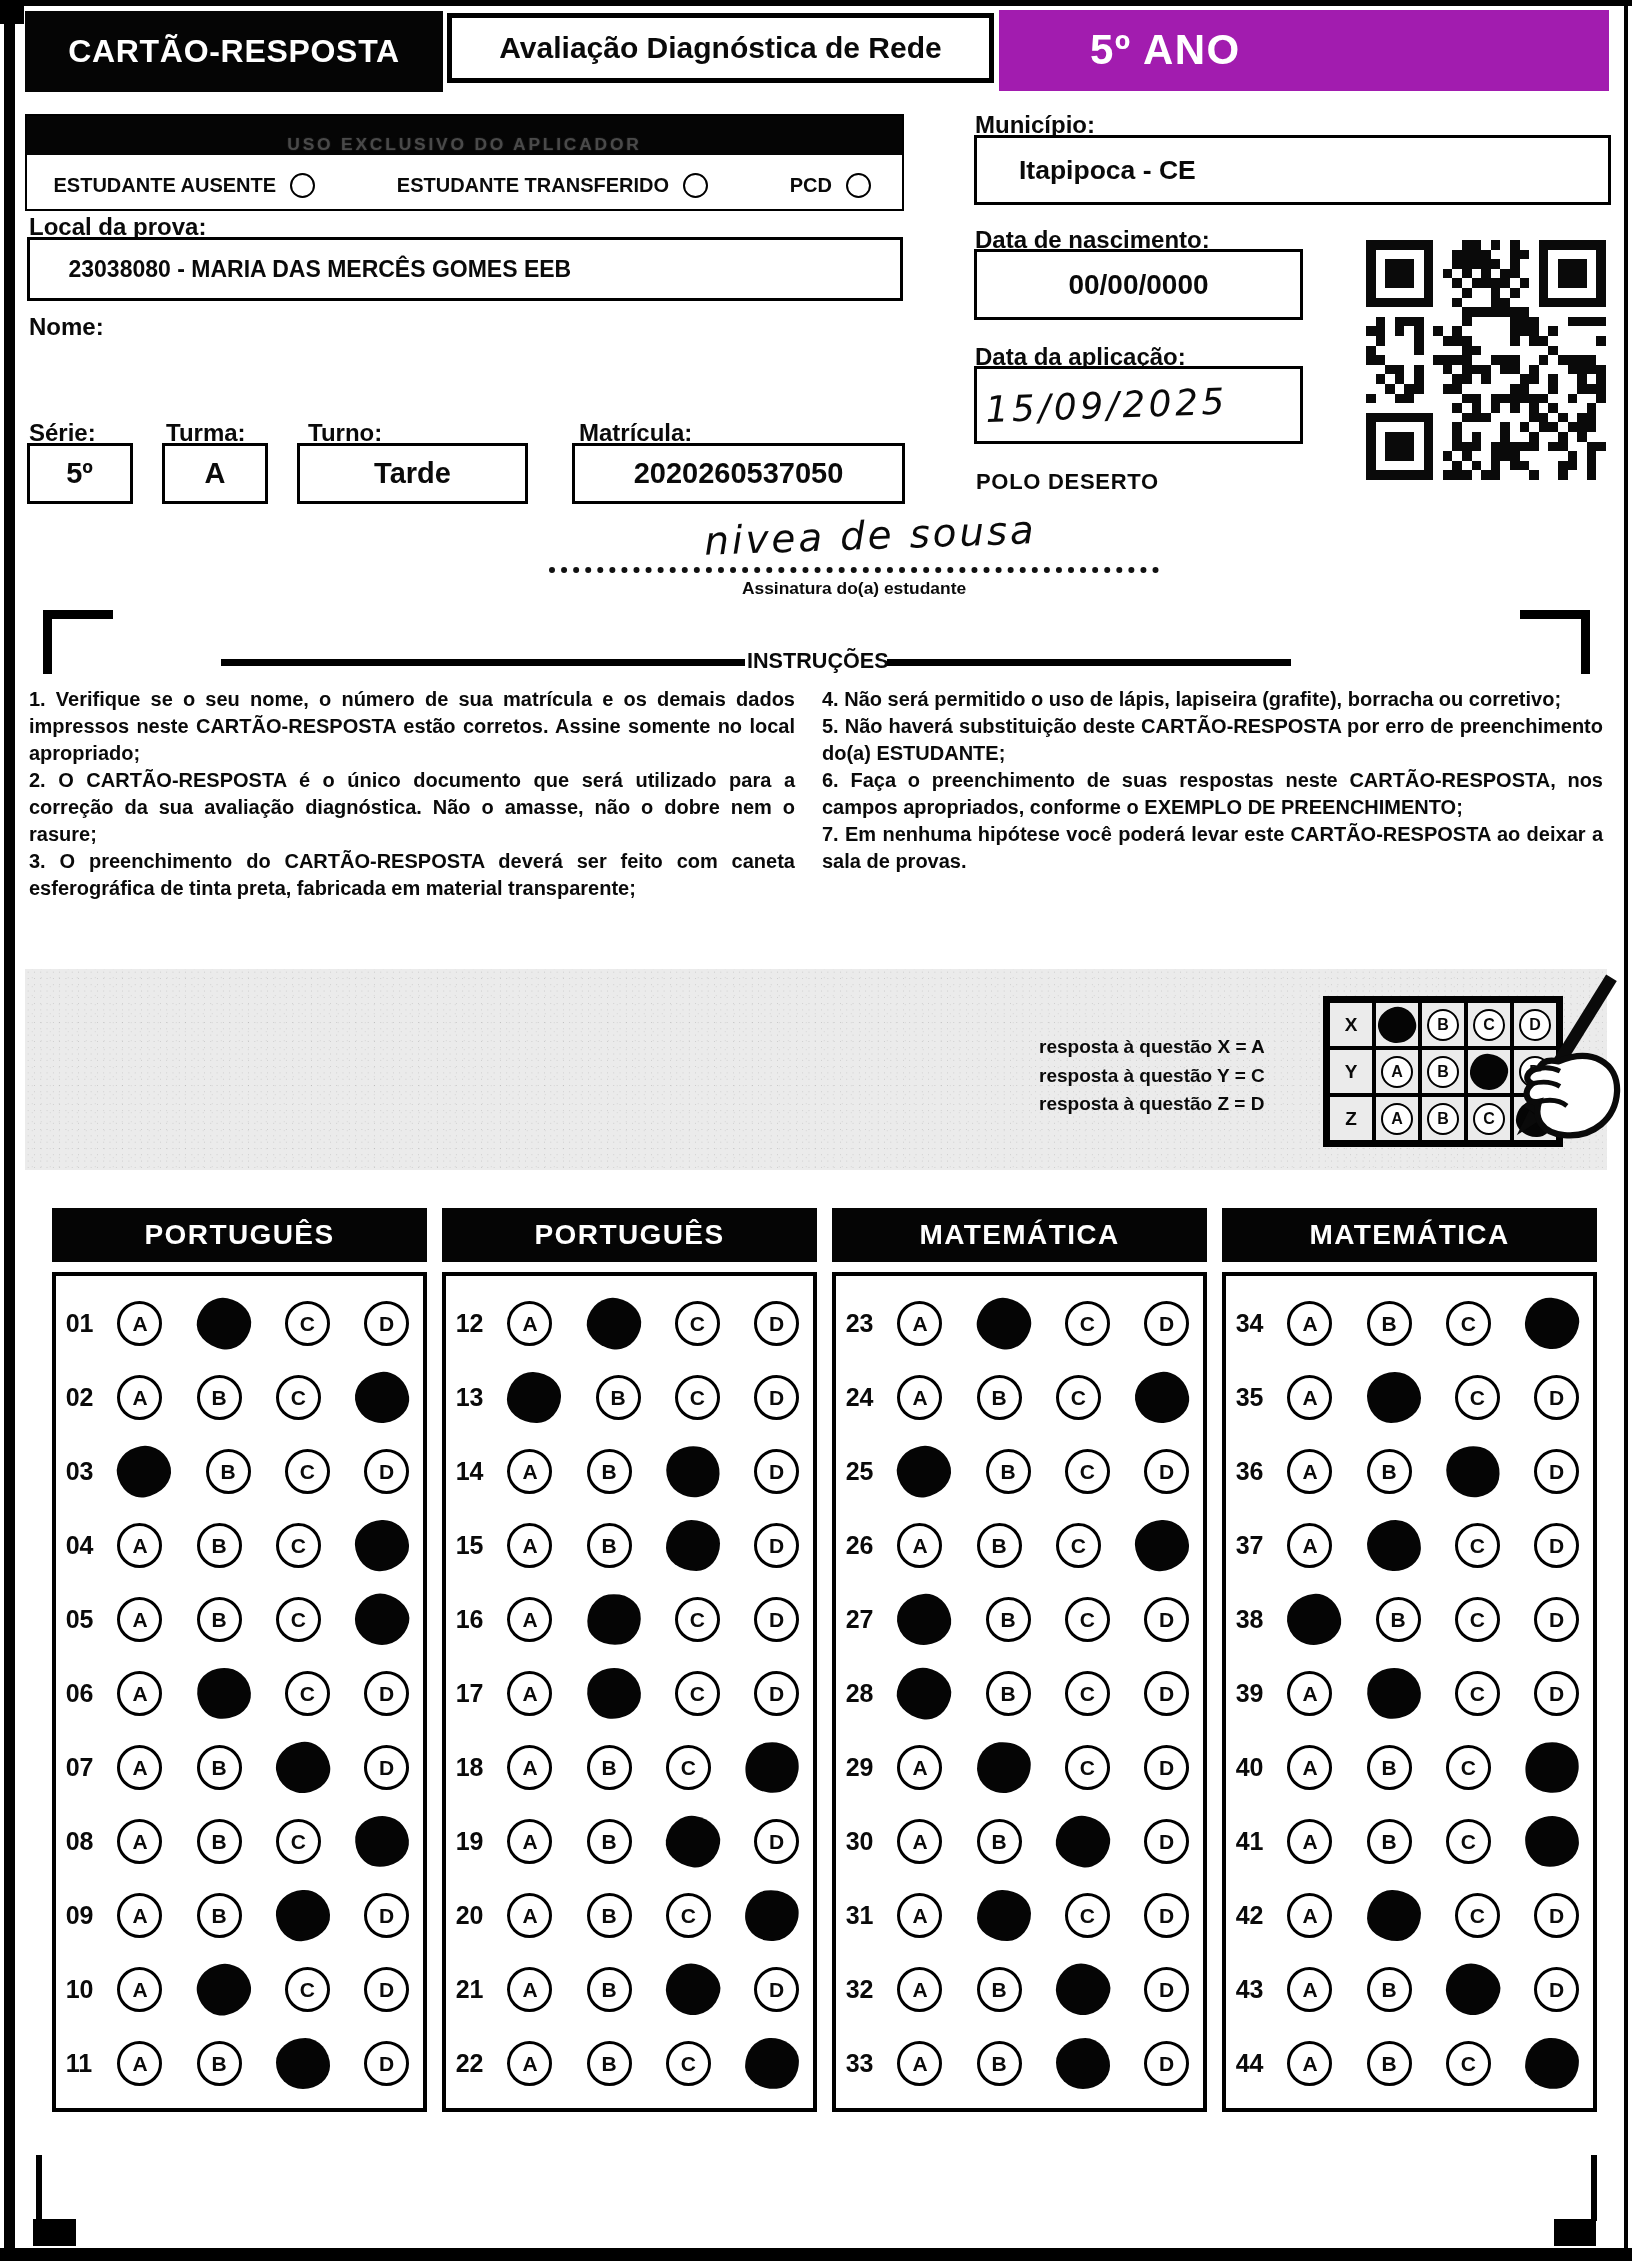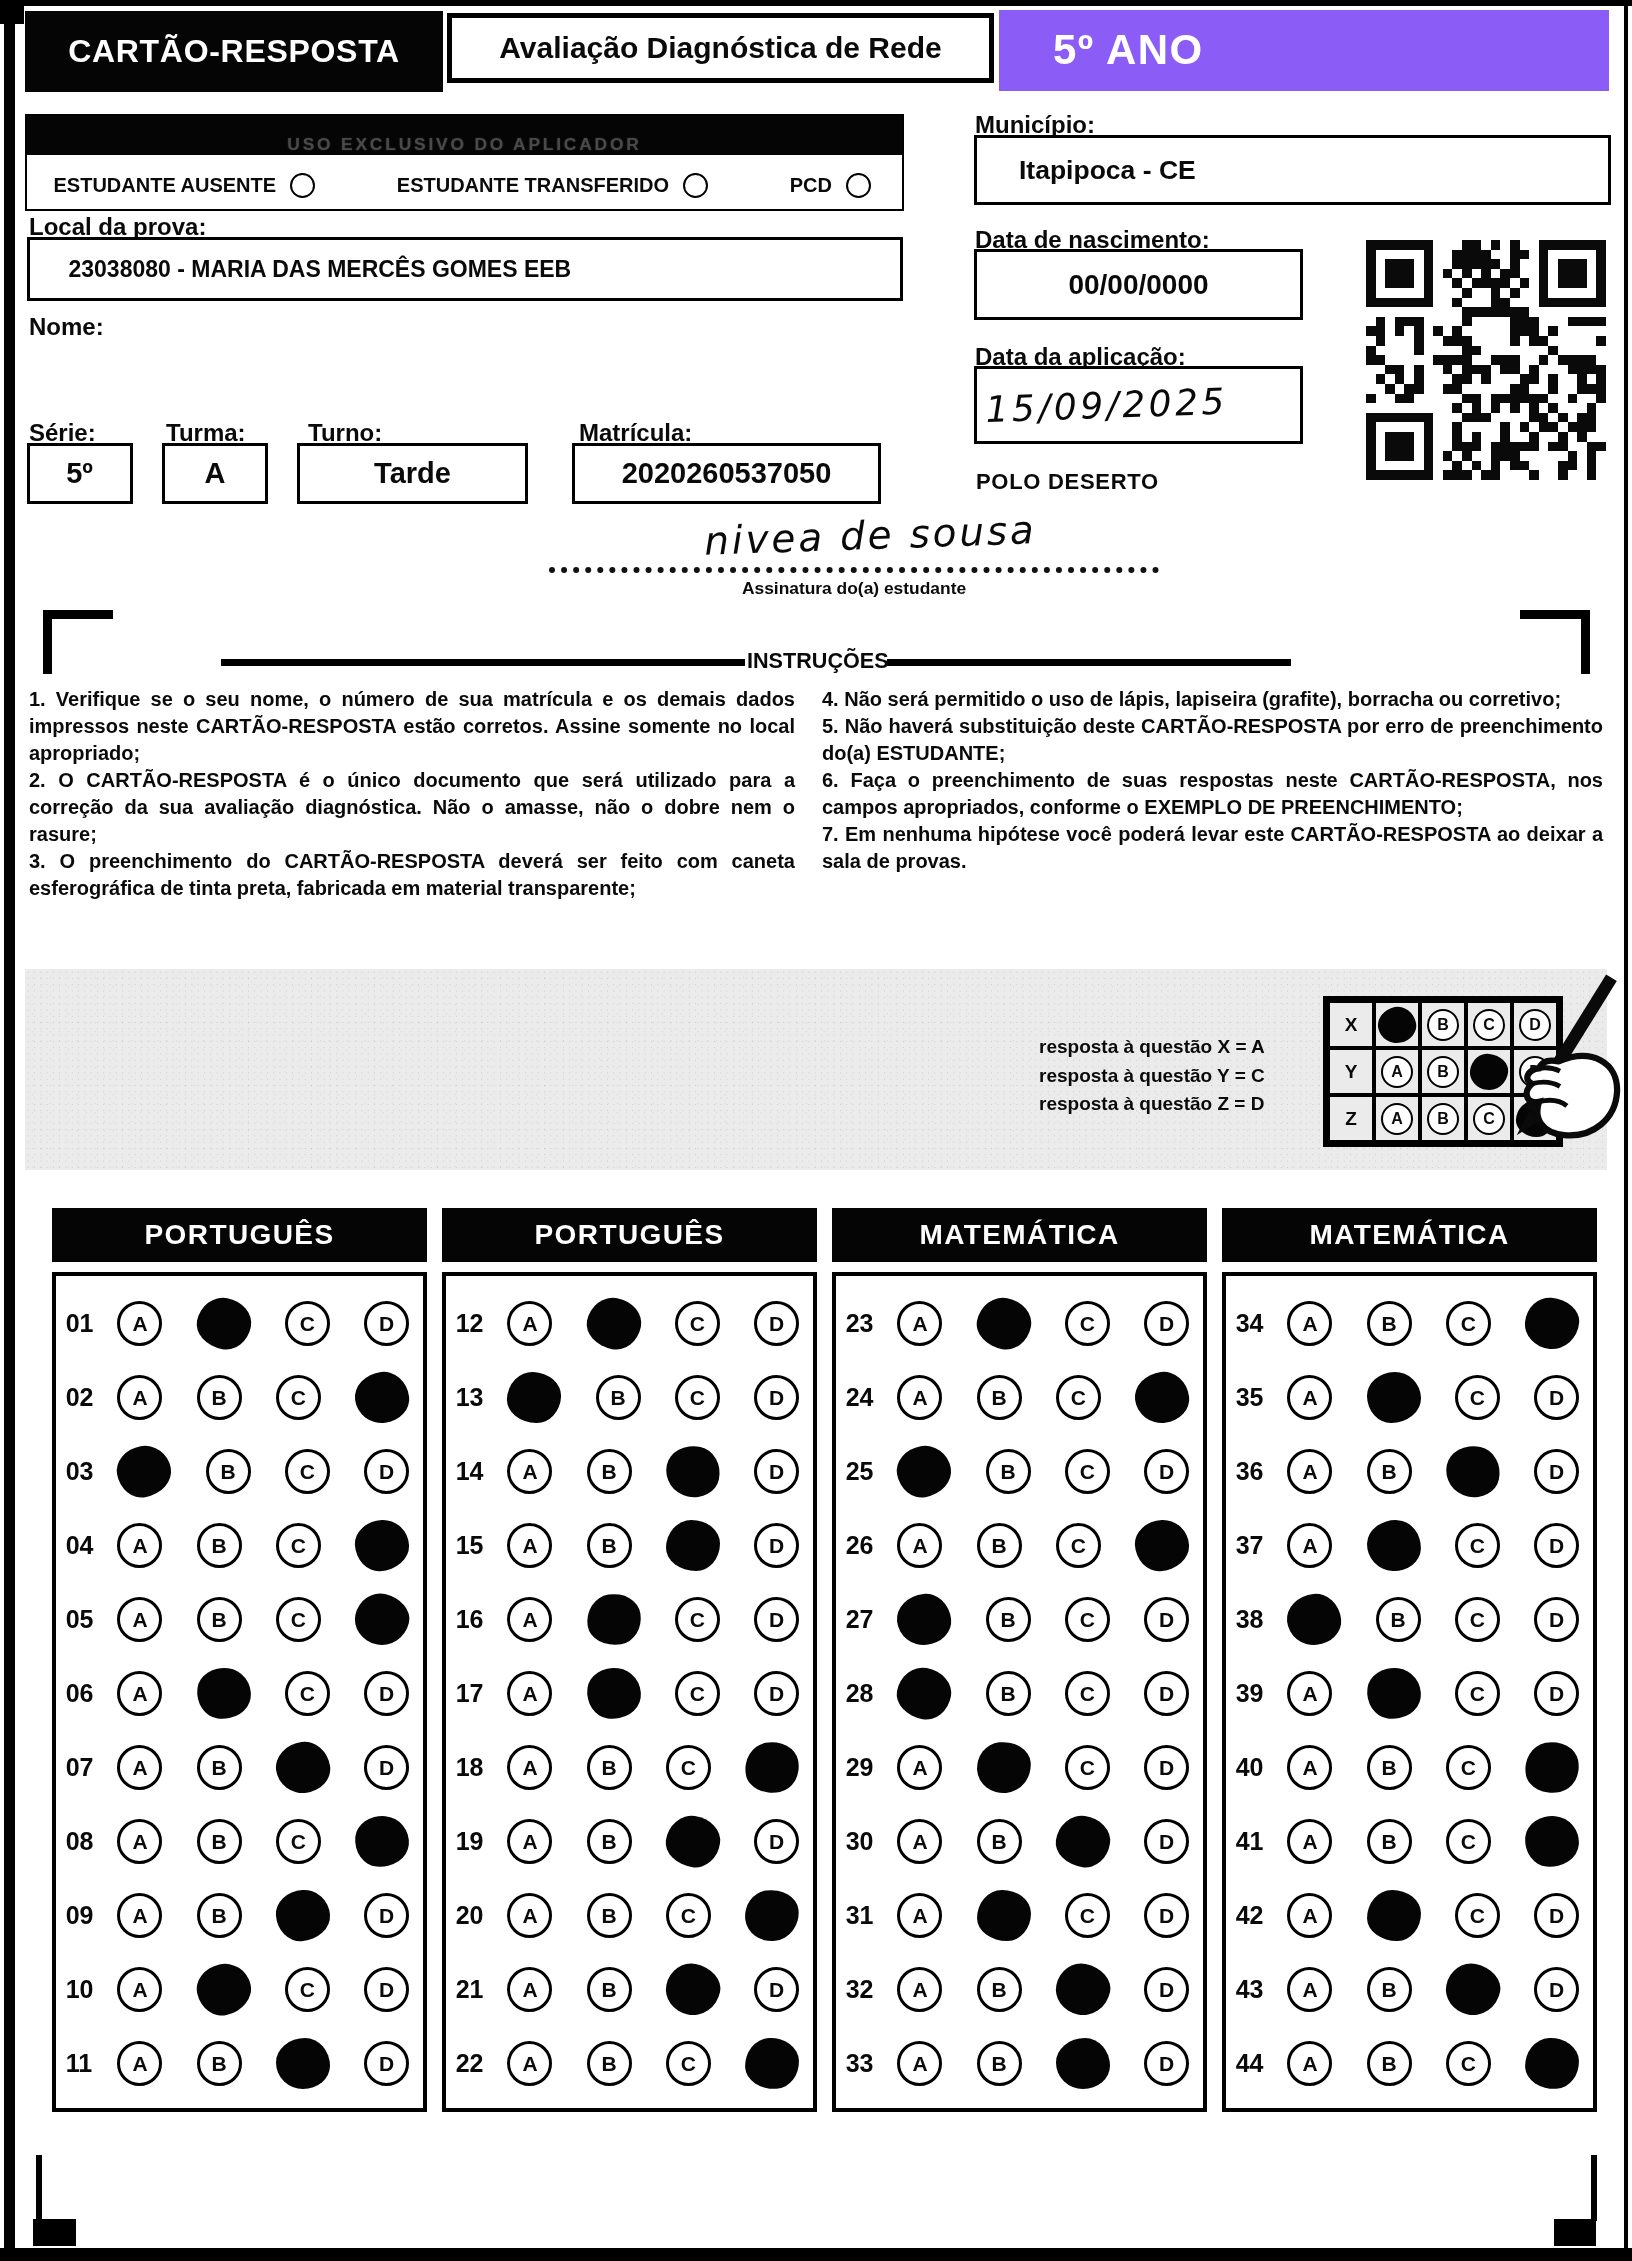--- a/index.html
+++ b/index.html
@@ -10,22 +10,22 @@
   .frame-left{left:4.2px;top:0;width:11px;height:2261px;background:#000;}
   .frame-top{left:0;top:0;width:1632px;height:5.6px;background:#000;}
   .frame-corner{left:0;top:0;width:24px;height:24px;background:#000;}
   .frame-right{left:1624px;top:5.6px;width:4.2px;height:2256px;background:#000;}
   .frame-bottom{left:0;top:2248px;width:1632px;height:13.2px;background:#000;}
   
   .title-box{left:25px;top:11px;width:418px;height:81px;background:#050505;color:#fff;
     display:flex;align-items:center;justify-content:center;font-size:32px;font-weight:bold;letter-spacing:0.7px;}
   .subtitle-box{left:447px;top:12.5px;width:547px;height:70px;border:5.6px solid #000;background:#fff;
     box-sizing:border-box;display:flex;align-items:center;justify-content:center;font-size:30px;font-weight:bold;}
-  .grade-box{left:999px;top:9.7px;width:610px;height:81px;background:#8b5cf6;color:#fff;
-    display:flex;align-items:center;font-size:42px;font-weight:bold;padding-left:54px;box-sizing:border-box;letter-spacing:1.4px;}
+  .grade-box{left:999px;top:9.7px;width:610px;height:81px;background:#a21caf;color:#fff;
+    display:flex;align-items:center;font-size:42px;font-weight:bold;padding-left:91px;box-sizing:border-box;letter-spacing:1.4px;}
   
   .applicator{left:25px;top:114px;width:879px;height:97px;border:2.8px solid #000;box-sizing:border-box;}
   .applicator-bar{height:39px;background:#050505;display:flex;align-items:flex-end;justify-content:center;}
   .applicator-bar span{color:#4a4a4a;font-size:17.4px;font-weight:bold;letter-spacing:2.8px;text-shadow:0 0 2.1px #2a2a2a;}
   .applicator-row{height:60px;display:flex;align-items:center;justify-content:space-between;padding:0 31px 0 26.5px;}
   .app-opt{display:flex;align-items:center;gap:14px;font-size:20px;font-weight:600;}
   .app-circle{width:25px;height:25px;border:2.8px solid #000;border-radius:50%;background:#fff;box-sizing:border-box;}
   
   .lbl{font-size:24px;font-weight:bold;}
   .vbox{border:3.5px solid #000;background:#fff;box-sizing:border-box;display:flex;align-items:center;font-weight:bold;}
@@ -126,21 +126,21 @@
 
   <div class="abs lbl" style="left:29px;top:313px;">Nome:</div>
 
   <div class="abs lbl" style="left:29px;top:419px;">Série:</div>
   <div class="abs lbl" style="left:166px;top:419px;">Turma:</div>
   <div class="abs lbl" style="left:308px;top:419px;">Turno:</div>
   <div class="abs lbl" style="left:579px;top:419px;">Matrícula:</div>
   <div class="abs vbox small-box" style="left:26.5px;top:443px;width:106px;height:61px;">5º</div>
   <div class="abs vbox small-box" style="left:162px;top:443px;width:106px;height:61px;">A</div>
   <div class="abs vbox small-box" style="left:297px;top:443px;width:231px;height:61px;">Tarde</div>
-  <div class="abs vbox small-box" style="left:572px;top:443px;width:309px;height:61px;">2020260537050</div>
+  <div class="abs vbox small-box" style="left:572px;top:443px;width:333px;height:61px;">2020260537050</div>
 
   <div class="abs lbl" style="left:975px;top:111px;">Município:</div>
   <div class="abs vbox mun-box">Itapipoca - CE</div>
 
   <div class="abs lbl" style="left:975px;top:226px;">Data de nascimento:</div>
   <div class="abs vbox nasc-box">00/00/0000</div>
 
   <div class="abs lbl" style="left:975px;top:343px;">Data da aplicação:</div>
   <div class="abs vbox apl-box">
     <span class="hand apl-value">15/09/2025</span>

